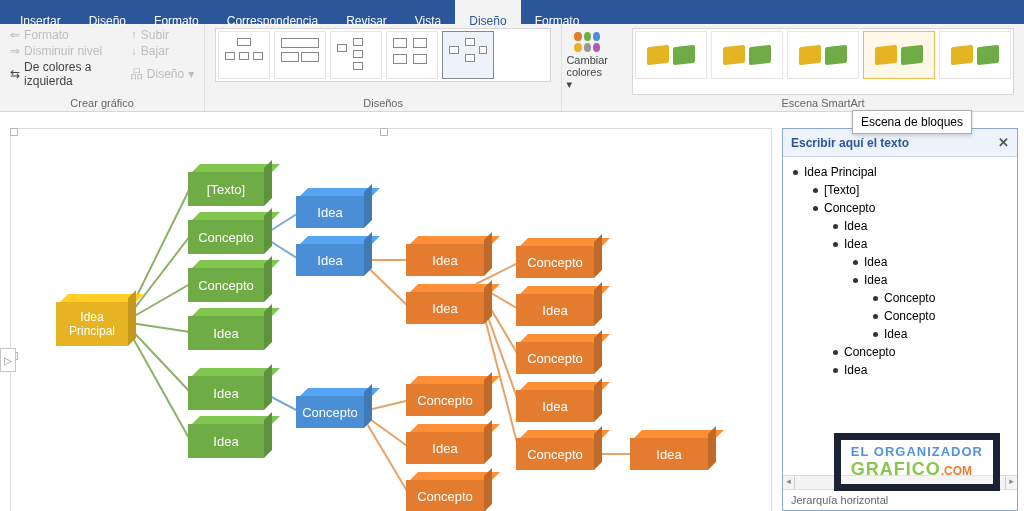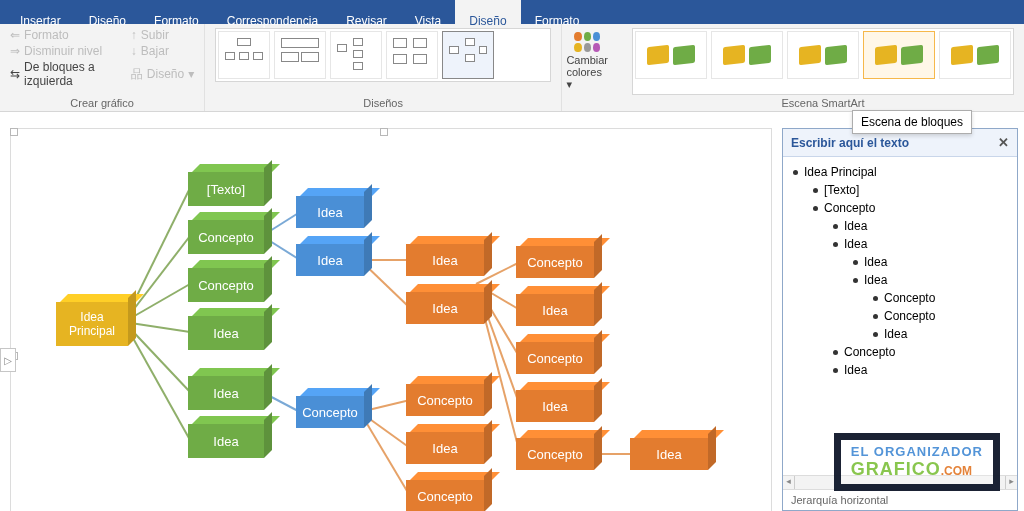--- a/index.html
+++ b/index.html
@@ -106,21 +106,21 @@
       <div class="rg-act disabled">
           <span>⇒</span>
           <span>Disminuir nivel</span>
         </div>
       <div class="rg-act disabled">
           <span>↓</span>
           <span>Bajar</span>
         </div>
       <div class="rg-act">
           <span>⇆</span>
-          <span>De bloques a izquierda</span>
+          <span>De colores a izquierda</span>
         </div>
       <div class="rg-act disabled"><span>品</span><span>Diseño</span> ▾</div>
     </div>
     <div class="ribbon-group-label">Crear gráfico</div>
   </div>
 
   <div class="ribbon-group" style="width:380px;">
     <div class="layouts-row">
       <div class="layout-thumb">
           <div class="layout-mini">

